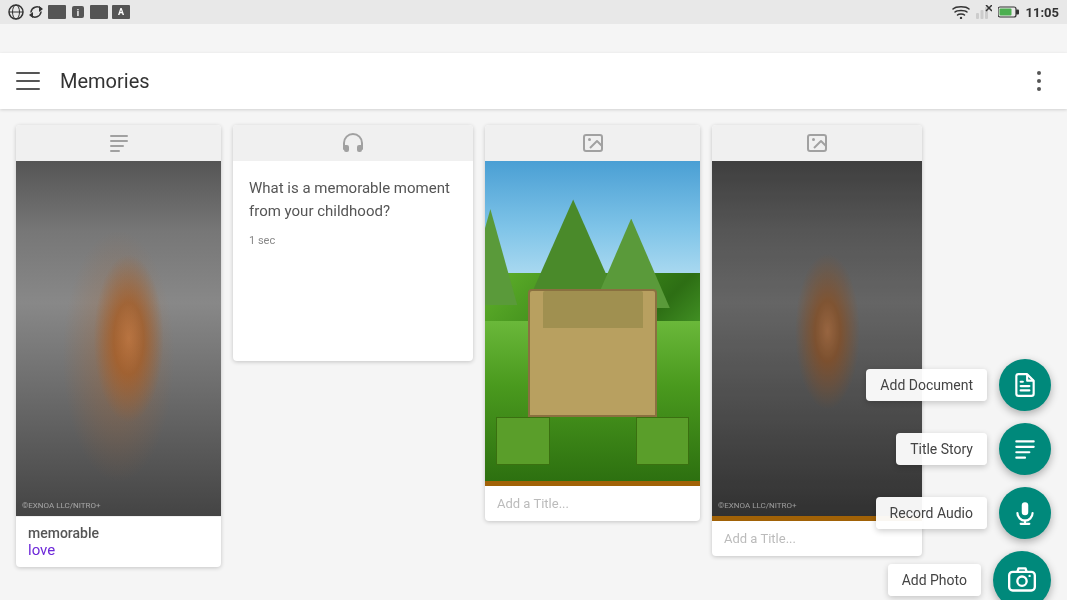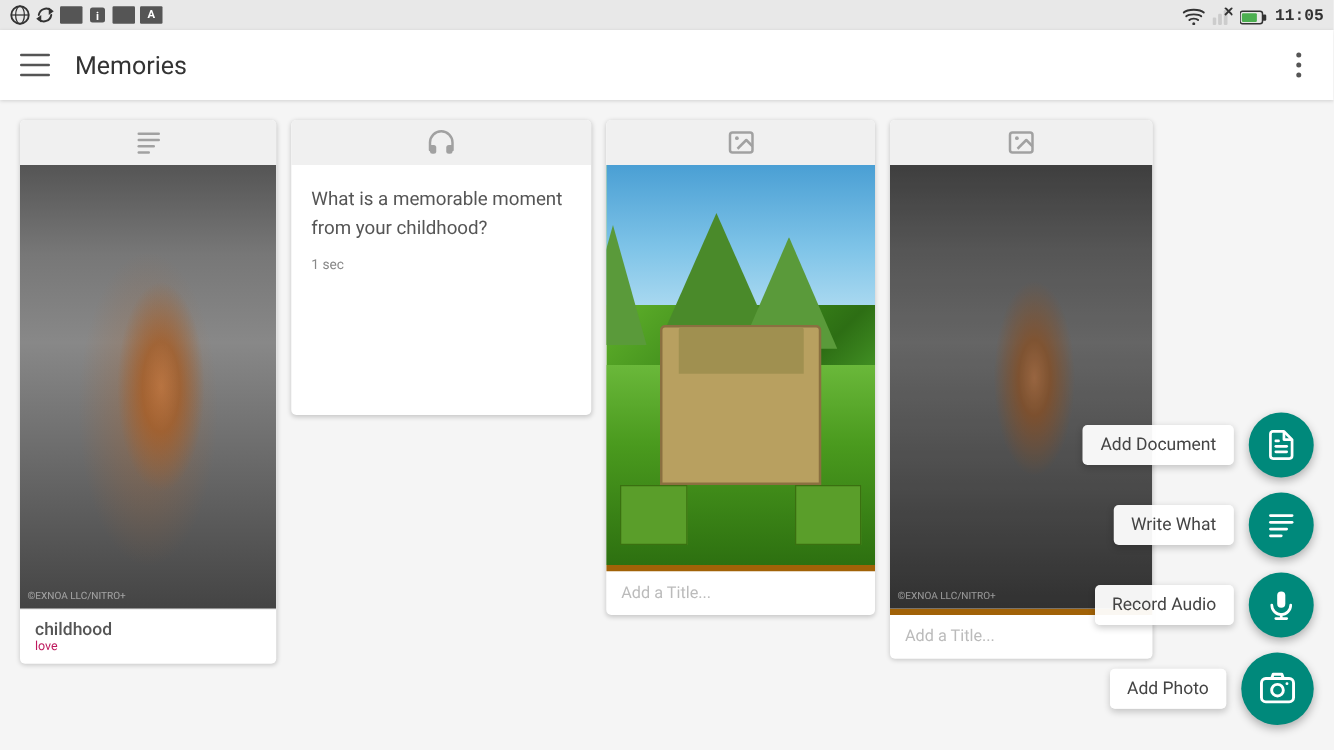--- a/index.html
+++ b/index.html
@@ -21,37 +21,37 @@
       padding: 0 8px;
       font-size: 12px;
     }
     .status-left {
       display: flex;
       align-items: center;
       gap: 4px;
     }
     .status-right {
       display: flex;
-      align-items: flex-end;
+      align-items: center;
       gap: 6px;
       font-weight: bold;
       font-size: 13px;
-      font-family: Liberation Mono, monospace;
     }
 
     
     .top-bar {
       height: 56px;
       background: #fff;
       display: flex;
       align-items: center;
       padding: 0 16px;
       box-shadow: 0 1px 3px rgba(0,0,0,0.15);
       position: relative;
       z-index: 10;
+      margin-top: 29px;
     }
     .hamburger-icon {
       width: 24px;
       height: 18px;
       display: flex;
       flex-direction: column;
       justify-content: space-between;
       cursor: pointer;
       margin-right: 20px;
     }
@@ -147,22 +147,22 @@
       border-top: 1px solid #f0f0f0;
     }
 
     .card-name {
       font-size: 14px;
       color: #555;
       font-weight: 500;
     }
 
     .card-subtitle {
-      font-size: 10px;
-      color: #be185d;
+      font-size: 15px;
+      color: #6d28d9;
     }
 
     
     .fab-area {
       position: absolute;
       right: 16px;
       bottom: 20px;
       display: flex;
       flex-direction: column;
       align-items: flex-end;
@@ -293,21 +293,21 @@
       </div>
       <div style="width:100%;height:355px;position:relative;overflow:hidden;">
 
         <div style="width:100%;height:100%;background: linear-gradient(180deg, #555 0%, #777 20%, #888 40%, #666 70%, #444 100%);"></div>
 
         <div style="position:absolute;top:0;left:0;right:0;bottom:0;background:radial-gradient(ellipse 50px 120px at 55% 50%, #c97a40 0%, #a05c28 30%, transparent 70%);opacity:0.8;"></div>
         <div style="position:absolute;top:0;left:0;right:0;bottom:0;background:radial-gradient(ellipse 80px 180px at 50% 55%, rgba(180,100,40,0.4) 0%, transparent 70%);"></div>
         <div class="watermark">©EXNOA LLC/NITRO+</div>
       </div>
       <div class="card-footer">
-        <div class="card-name">childhood</div>
+        <div class="card-name">memorable</div>
         <div class="card-subtitle">love</div>
       </div>
     </div>
 
     <div class="memory-card" style="width:240px;">
       <div class="card-icon-header">
         <svg width="24" height="24" viewBox="0 0 24 24" style="opacity:0.5;">
           <path d="M3 18v-6a9 9 0 0 1 18 0v6" stroke="#555" stroke-width="2" fill="none" stroke-linecap="round"></path>
           <path d="M21 19a2 2 0 0 1-2 2h-1a2 2 0 0 1-2-2v-3a2 2 0 0 1 2-2h3z" fill="#555"></path>
           <path d="M3 19a2 2 0 0 0 2 2h1a2 2 0 0 0 2-2v-3a2 2 0 0 0-2-2H3z" fill="#555"></path>
@@ -382,21 +382,21 @@
           <path d="M14 2H6a2 2 0 0 0-2 2v16a2 2 0 0 0 2 2h12a2 2 0 0 0 2-2V8z" stroke="white" stroke-width="2" fill="none" stroke-linejoin="round"></path>
           <polyline points="14,2 14,8 20,8" stroke="white" stroke-width="2" fill="none" stroke-linejoin="round"></polyline>
           <line x1="16" y1="13" x2="8" y2="13" stroke="white" stroke-width="2" stroke-linecap="round"></line>
           <line x1="16" y1="17" x2="8" y2="17" stroke="white" stroke-width="2" stroke-linecap="round"></line>
           <line x1="10" y1="9" x2="8" y2="9" stroke="white" stroke-width="2" stroke-linecap="round"></line>
         </svg>
       </div>
     </div>
 
     <div class="fab-item">
-      <div class="fab-label">Write What</div>
+      <div class="fab-label">Title Story</div>
       <div class="fab-btn">
         <svg width="26" height="26" viewBox="0 0 24 24">
           <rect x="3" y="4" width="18" height="2" rx="1" fill="white"></rect>
           <rect x="3" y="9" width="18" height="2" rx="1" fill="white"></rect>
           <rect x="3" y="14" width="14" height="2" rx="1" fill="white"></rect>
           <rect x="3" y="19" width="10" height="2" rx="1" fill="white"></rect>
         </svg>
       </div>
     </div>
 

